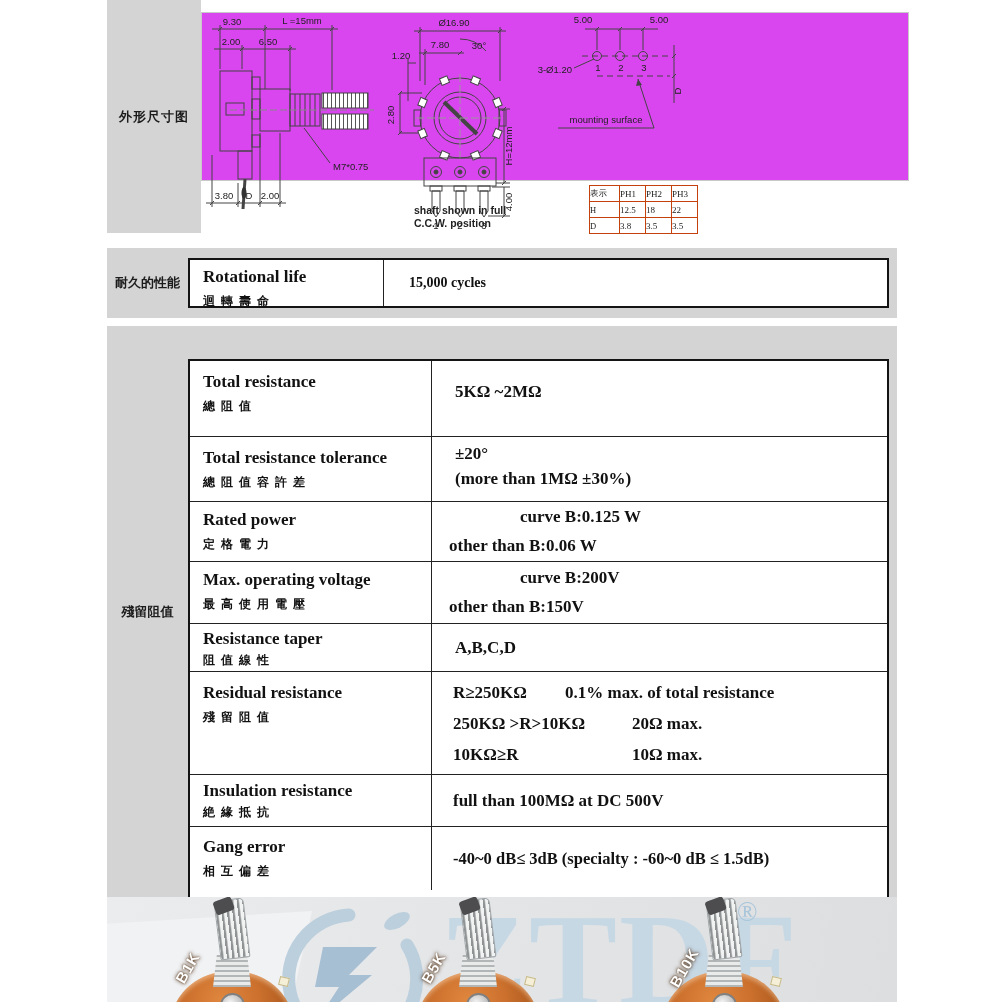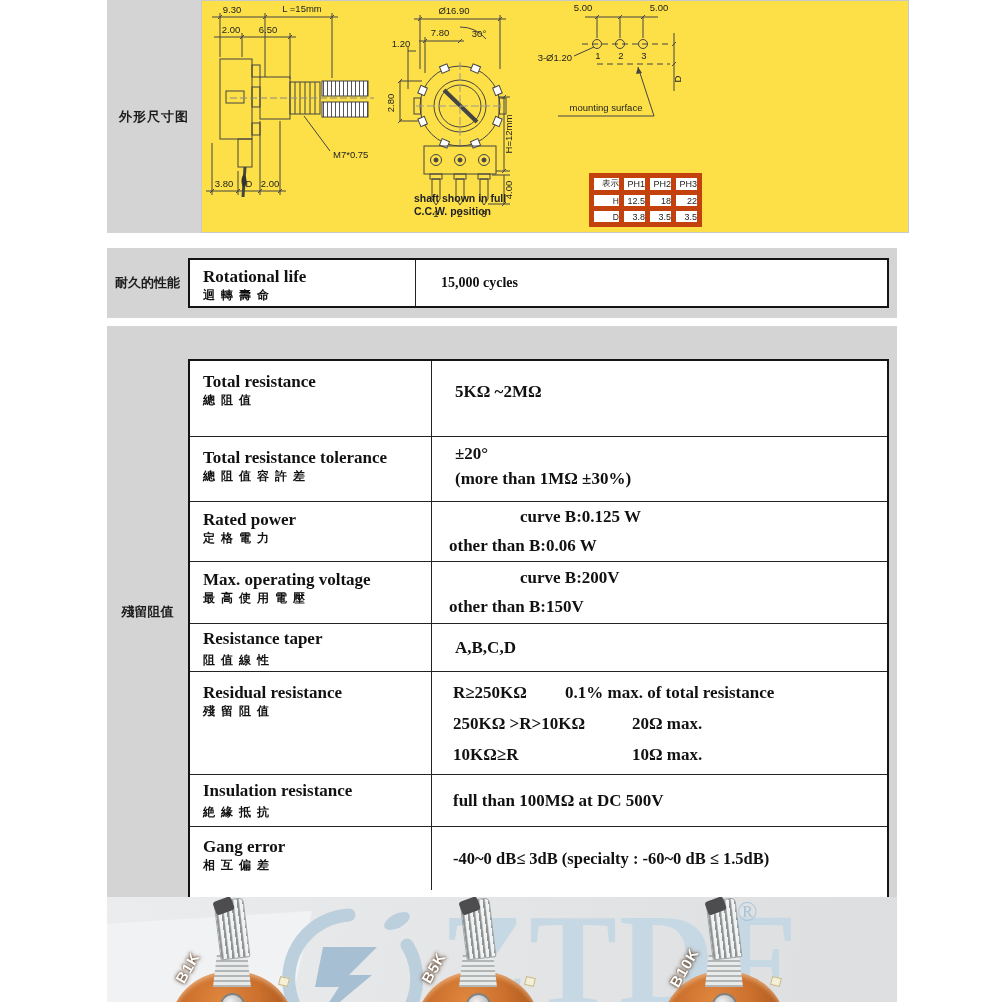--- a/index.html
+++ b/index.html
@@ -4,46 +4,46 @@
 <style>
   * { box-sizing: border-box; margin: 0; padding: 0; }
   html,body { width:1002px; height:1002px; background:#ffffff; overflow:hidden;
     font-family:"Liberation Sans", sans-serif; color:#111; }
 
   
   .sec-dim { position:absolute; left:107px; top:0; width:802px; height:233px; }
   .dim-side-label { position:absolute; left:0; top:0; width:94px; height:233px;
     background:#d4d4d4; display:flex; align-items:center; justify-content:center;
     font-size:13px; font-weight:600; color:#1c1c1c; letter-spacing:1px; }
-  .drawing-panel { position:absolute; left:94px; top:0; width:708px; height:233px;
-    background:#fde047; border:1px solid #c9c9c9; }
+  .drawing-panel { position:absolute; left:94px; top:12px; width:708px; height:169px;
+    background:#d946ef; border:1px solid #c9c9c9; }
   svg.draw { position:absolute; left:0; top:0; }
   svg.draw text { font-family:"Liberation Sans", sans-serif; font-size:9.5px; fill:#222; }
   svg.draw .cap { font-size:10.5px; font-weight:bold; }
   .ph-table { position:absolute; left:387px; top:172px; border-collapse:collapse;
     font-size:9px; color:#222; background:#fff; }
-  .ph-table td { border:5px solid #c2410c; width:26px; height:16px; text-align:right; padding:0; }
+  .ph-table td { border:1px solid #c2410c; width:26px; height:16px; text-align:left; padding:0;font-family:Liberation Serif, serif; }
   .ph-table td:first-child { width:30px; font-size:8.5px; }
 
   
   .band { position:absolute; left:107px; width:790px; background:#d4d4d4; }
   .side-lab { position:absolute; left:0; top:0; width:81px; height:100%;
     display:flex; align-items:center; justify-content:center;
     font-size:13px; font-weight:600; color:#1c1c1c; }
   .wbox { position:absolute; background:#fff; border:2px solid #141414; }
 
   
   .sec-dur { top:248px; height:70px; }
   .dur-box { left:81px; top:10px; width:701px; height:50px; display:flex; }
-  .dur-l { width:226px; border-right:1px solid #222; padding:7px 0 0 13px; }
+  .dur-l { width:194px; border-right:1px solid #222; padding:7px 0 0 13px; }
   .dur-r { flex:1; display:flex; align-items:center; padding-left:25px; }
 
   
   .en { font-family:"Liberation Serif", serif; font-weight:bold; font-size:17px; color:#111; display:block; }
-  .zh { display:block; font-size:12px; font-weight:bold; letter-spacing:6px; color:#111; }
+  .zh { display:block; font-size:12px; font-weight:bold; letter-spacing:6px; margin-top:6px; color:#111; }
   .val { font-family:"Liberation Serif", serif; font-weight:700; font-size:14px; color:#111; }
 
   
   .sec-elec { top:326px; height:571px; }
   .spec-box { left:81px; top:33px; width:701px; height:568px; display:flex; flex-direction:column; }
   .srow { display:flex; border-top:1px solid #222; }
   .srow:first-child { border-top:none; }
   .scl { width:242px; border-right:1px solid #222; padding:11px 4px 0 13px; }
   .scr { flex:1; font-family:"Liberation Serif", serif; font-weight:600; font-size:17px; }
   .ln { display:block; }

